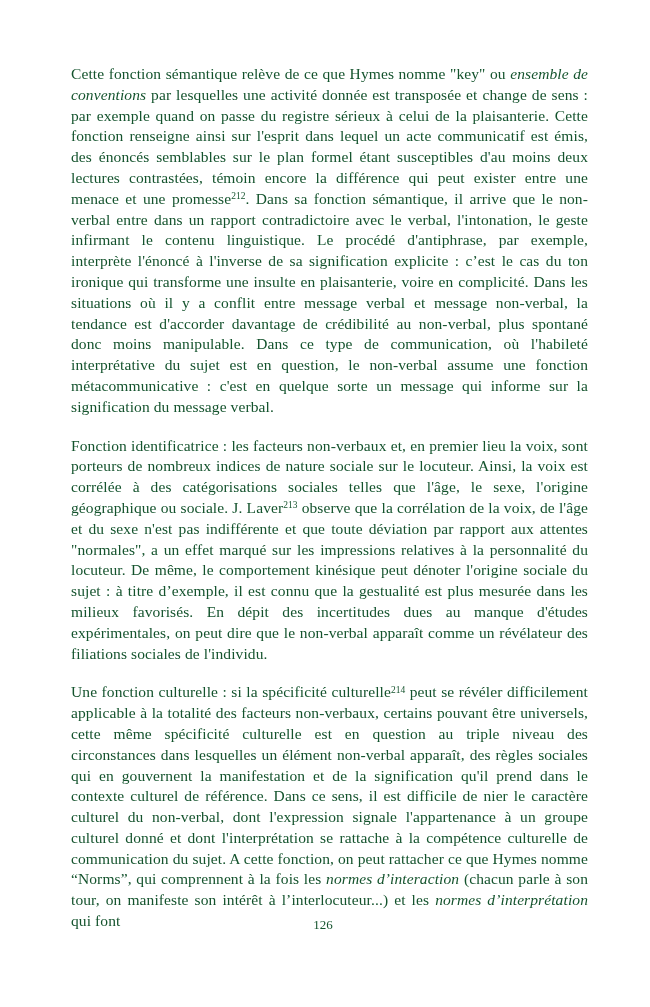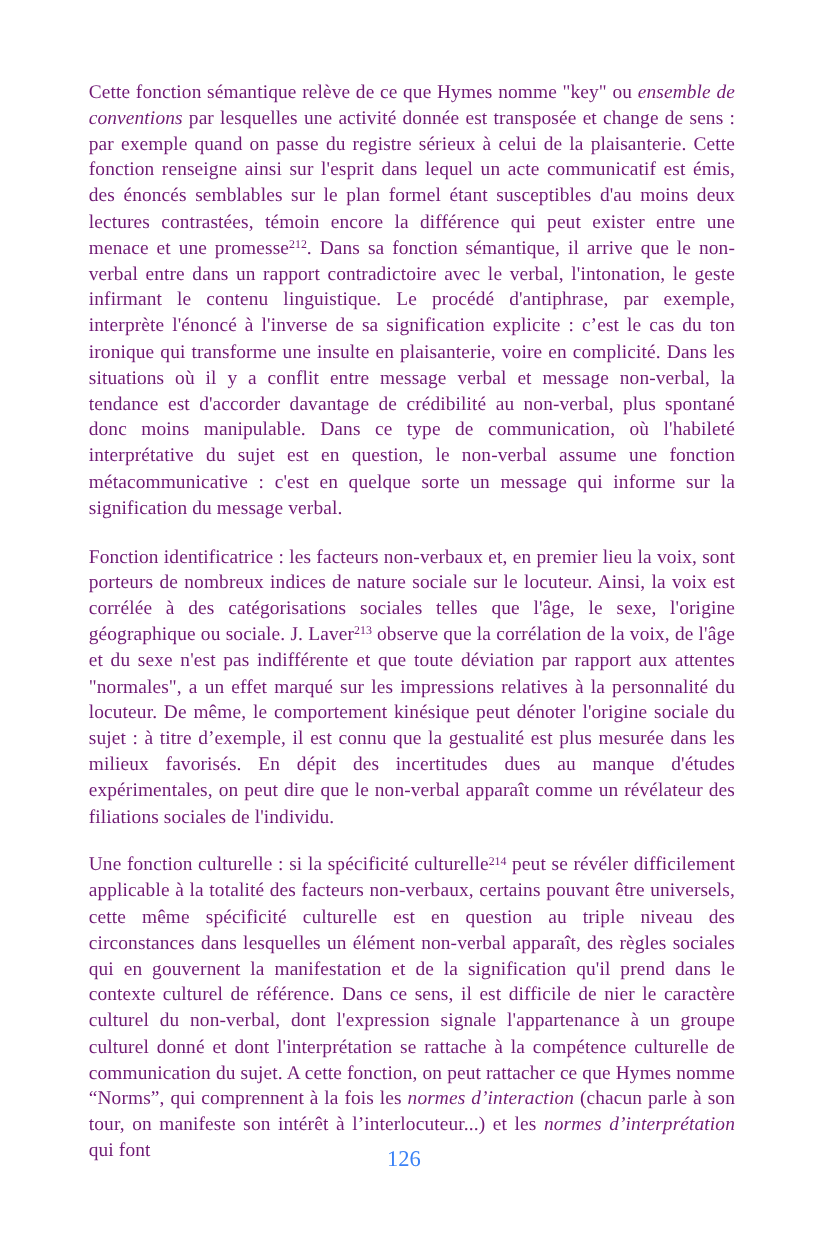--- a/index.html
+++ b/index.html
@@ -20,21 +20,21 @@
     position: absolute;
     left: 71px;
     top: 64px;
     width: 517px;
   }
   .text-block p {
     margin: 0 0 18px 0;
     font-size: 15.5px;
     line-height: 20.8px;
     text-align: justify;
-    color: #701a75;
+    color: #14532d;
     letter-spacing: 0.1px;
   }
   .text-block p:last-child {
     margin-bottom: 0;
     margin-top: 12px;
   }
   .run-normal { font-style: normal; font-weight: normal; }
   .run-italic { font-style: italic; }
   .run-bold   { font-weight: normal; }
   .run-sup {
@@ -44,22 +44,22 @@
     top: -0.5em;
     vertical-align: baseline;
     letter-spacing: 0;
   }
   .page-number {
     position: absolute;
     top: 917px;
     left: 0;
     width: 646px;
     text-align: center;
-    font-size: 18px;
-    color: #3b82f6;
+    font-size: 13px;
+    color: #14532d;
   }
 </style>
 </head>
 <body>
 
 <div class="page">
   <div class="text-block">
       <p><span class="run-normal">Cette fonction sémantique relève de ce que Hymes nomme "key" ou </span><span class="run-italic">ensemble de conventions</span><span class="run-normal"> par lesquelles une activité donnée est transposée et change de sens&nbsp;: par exemple quand on passe du registre sérieux à celui de la plaisanterie. Cette fonction renseigne ainsi sur l'esprit dans lequel un acte communicatif est émis, des énoncés semblables sur le plan formel étant susceptibles d'au moins deux lectures contrastées, témoin encore la différence qui peut exister entre une menace et une promesse</span><sup class="run-sup">212</sup><span class="run-normal">. Dans sa fonction sémantique, il arrive que le non-verbal entre dans un rapport contradictoire avec le verbal, l'intonation, le geste infirmant le contenu linguistique. Le procédé d'antiphrase, par exemple, interprète l'énoncé à l'inverse de sa signification explicite&nbsp;: c’est le cas du ton ironique qui transforme une insulte en plaisanterie, voire en complicité. Dans les situations où il y a conflit entre message verbal et message non-verbal, la tendance est d'accorder davantage de crédibilité au non-verbal, plus spontané donc moins manipulable. Dans ce type de communication, où l'habileté interprétative du sujet est en question, le non-verbal assume une fonction métacommunicative&nbsp;: c'est en quelque sorte un message qui informe sur la signification du message verbal.</span></p>
       <p><span class="run-bold">Fonction identificatrice&nbsp;:</span><span class="run-normal"> les facteurs non-verbaux et, en premier lieu la voix, sont porteurs de nombreux indices de nature sociale sur le locuteur. Ainsi, la voix est corrélée à des catégorisations sociales telles que l'âge, le sexe, l'origine géographique ou sociale. J. Laver</span><sup class="run-sup">213</sup><span class="run-normal"> observe que la corrélation de la voix, de l'âge et du sexe n'est pas indifférente et que toute déviation par rapport aux attentes "normales", a un effet marqué sur les impressions relatives à la personnalité du locuteur. De même, le comportement kinésique peut dénoter l'origine sociale du sujet&nbsp;: à titre d’exemple, il est connu que la gestualité est plus mesurée dans les milieux favorisés. En dépit des incertitudes dues au manque d'études expérimentales, on peut dire que le non-verbal apparaît comme un révélateur des filiations sociales de l'individu.</span></p>
       <p><span class="run-bold">Une fonction culturelle&nbsp;:</span><span class="run-normal"> si la spécificité culturelle</span><sup class="run-sup">214</sup><span class="run-normal"> peut se révéler difficilement applicable à la totalité des facteurs non-verbaux, certains pouvant être universels, cette même spécificité culturelle est en question au triple niveau des circonstances dans lesquelles un élément non-verbal apparaît, des règles sociales qui en gouvernent la manifestation et de la signification qu'il prend dans le contexte culturel de référence. Dans ce sens, il est difficile de nier le caractère culturel du non-verbal, dont l'expression signale l'appartenance à un groupe culturel donné et dont l'interprétation se rattache à la compétence culturelle de communication du sujet. A cette fonction, on peut rattacher ce que Hymes nomme “Norms”, qui comprennent à la fois les </span><span class="run-italic">normes d’interaction</span><span class="run-normal"> (chacun parle à son tour, on manifeste son intérêt à l’interlocuteur...) et les </span><span class="run-italic">normes d’interprétation</span><span class="run-normal"> qui font</span></p>

